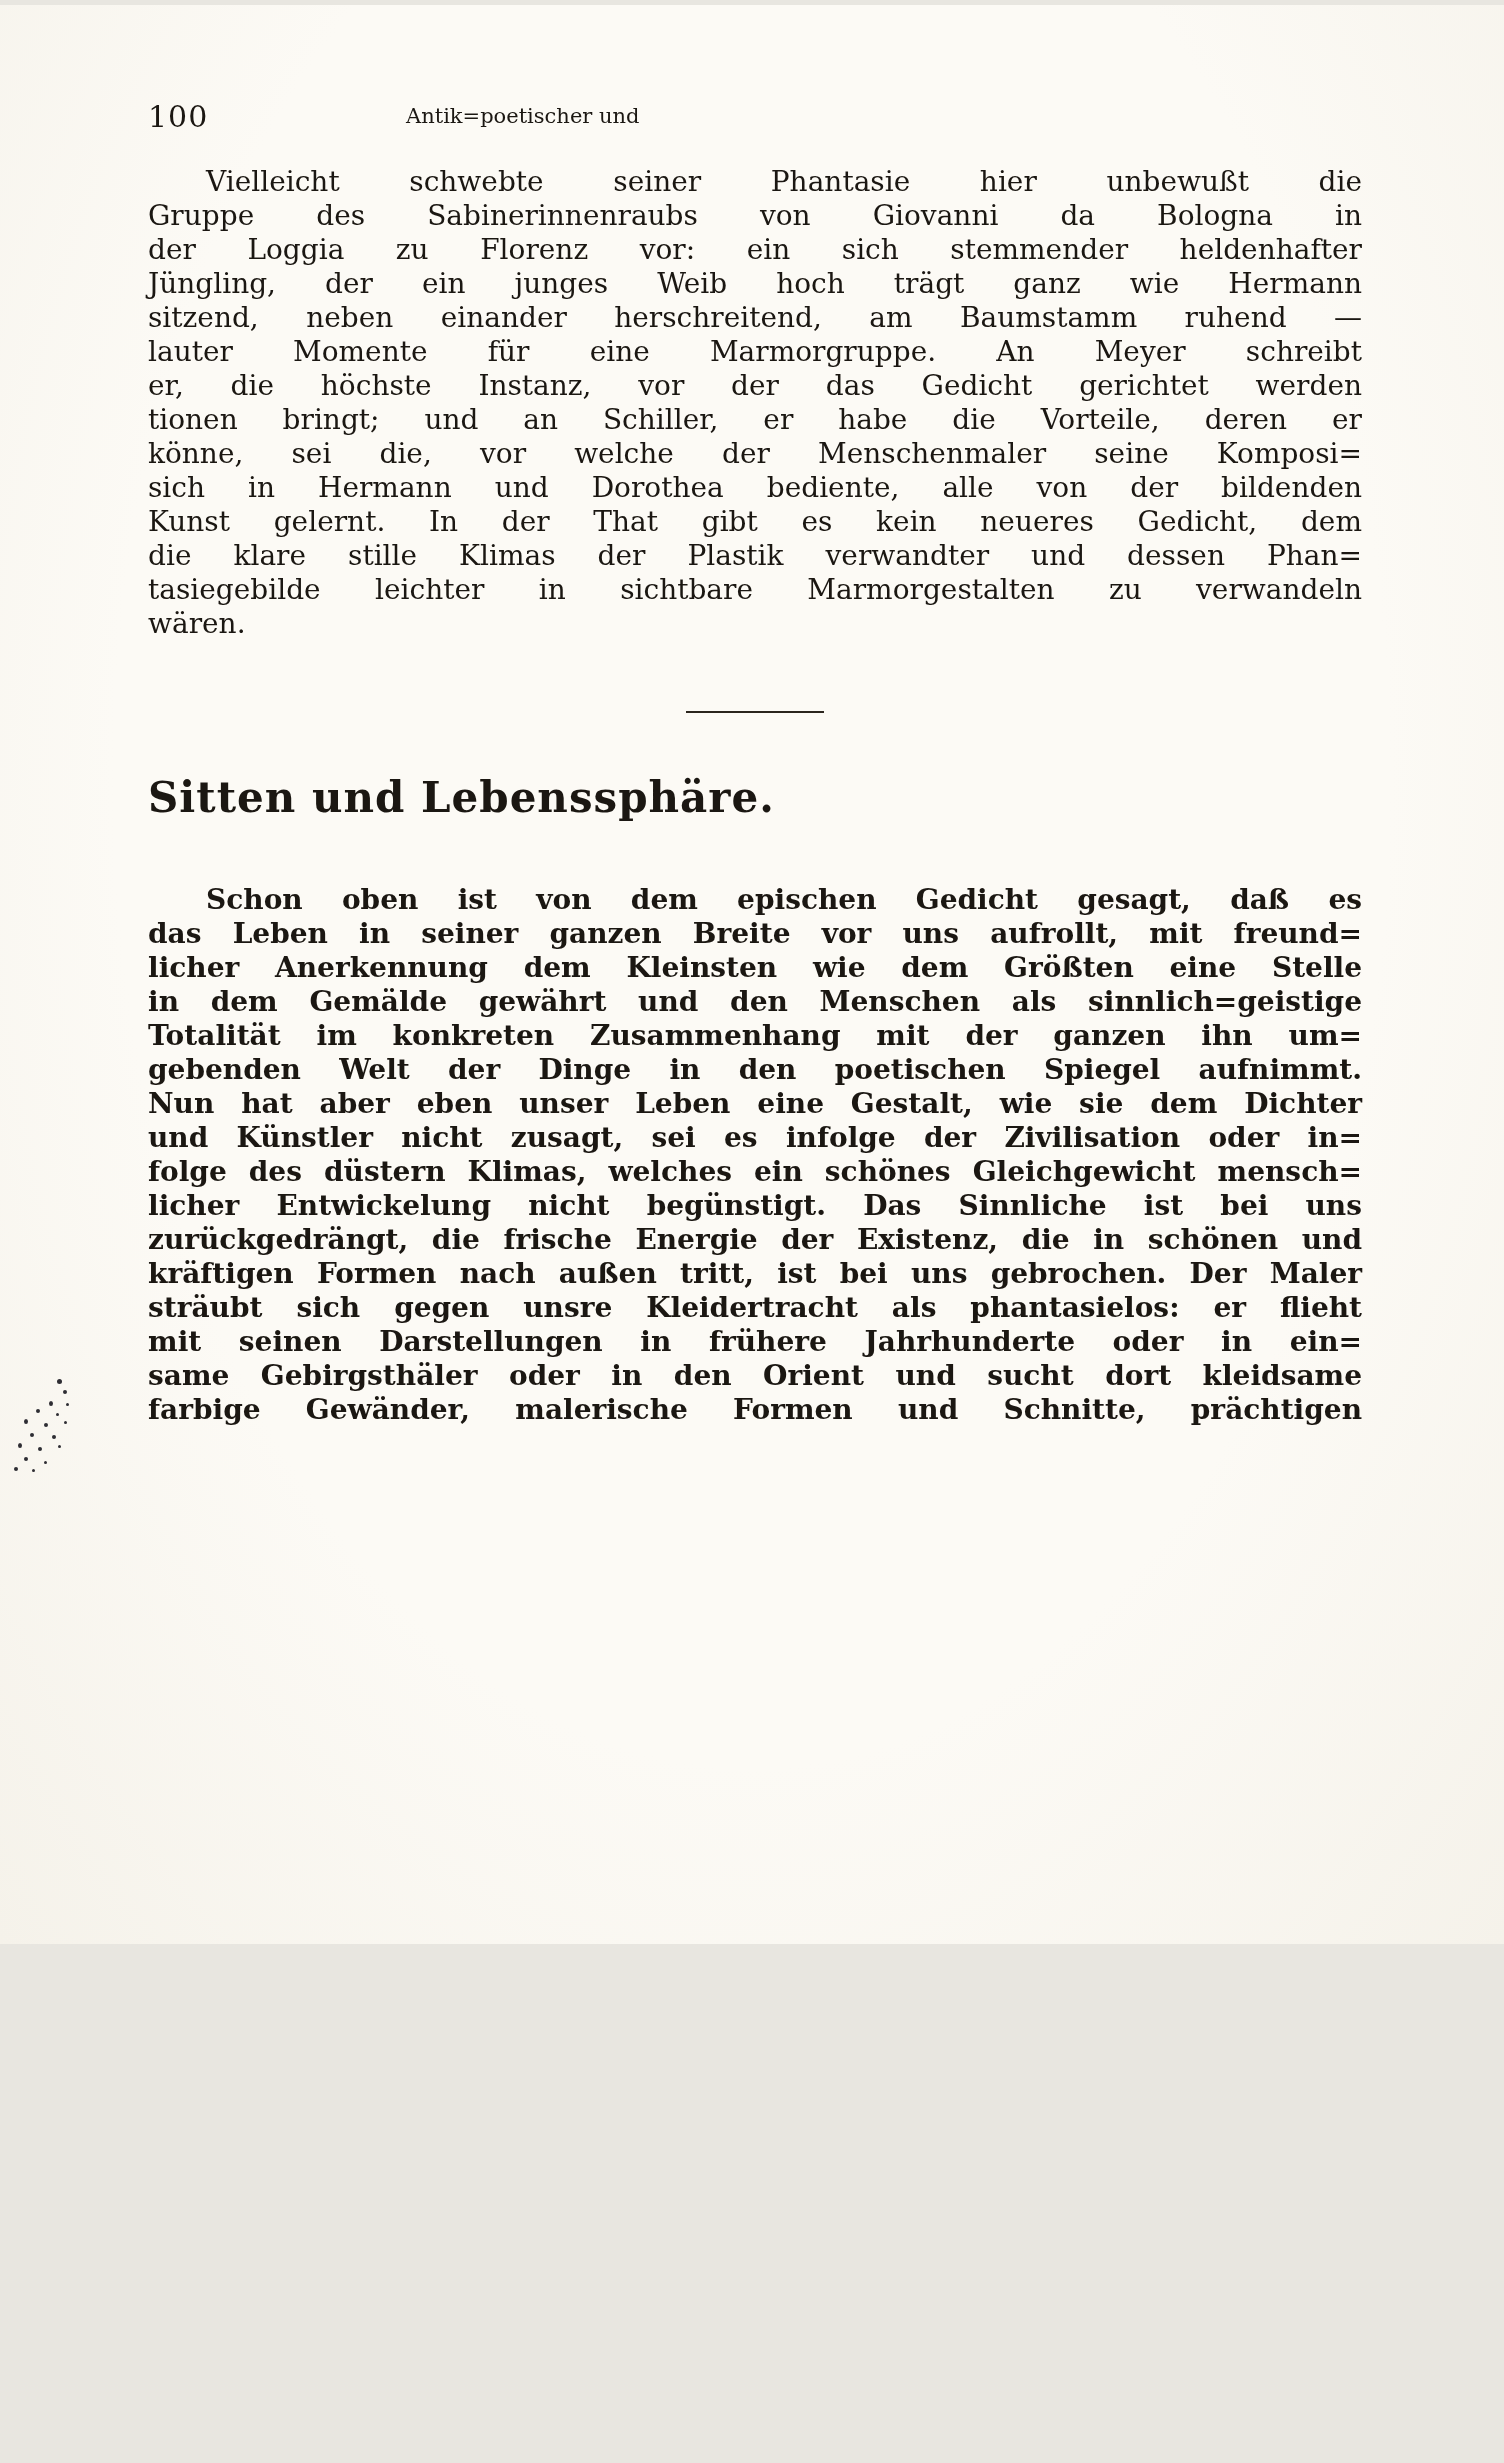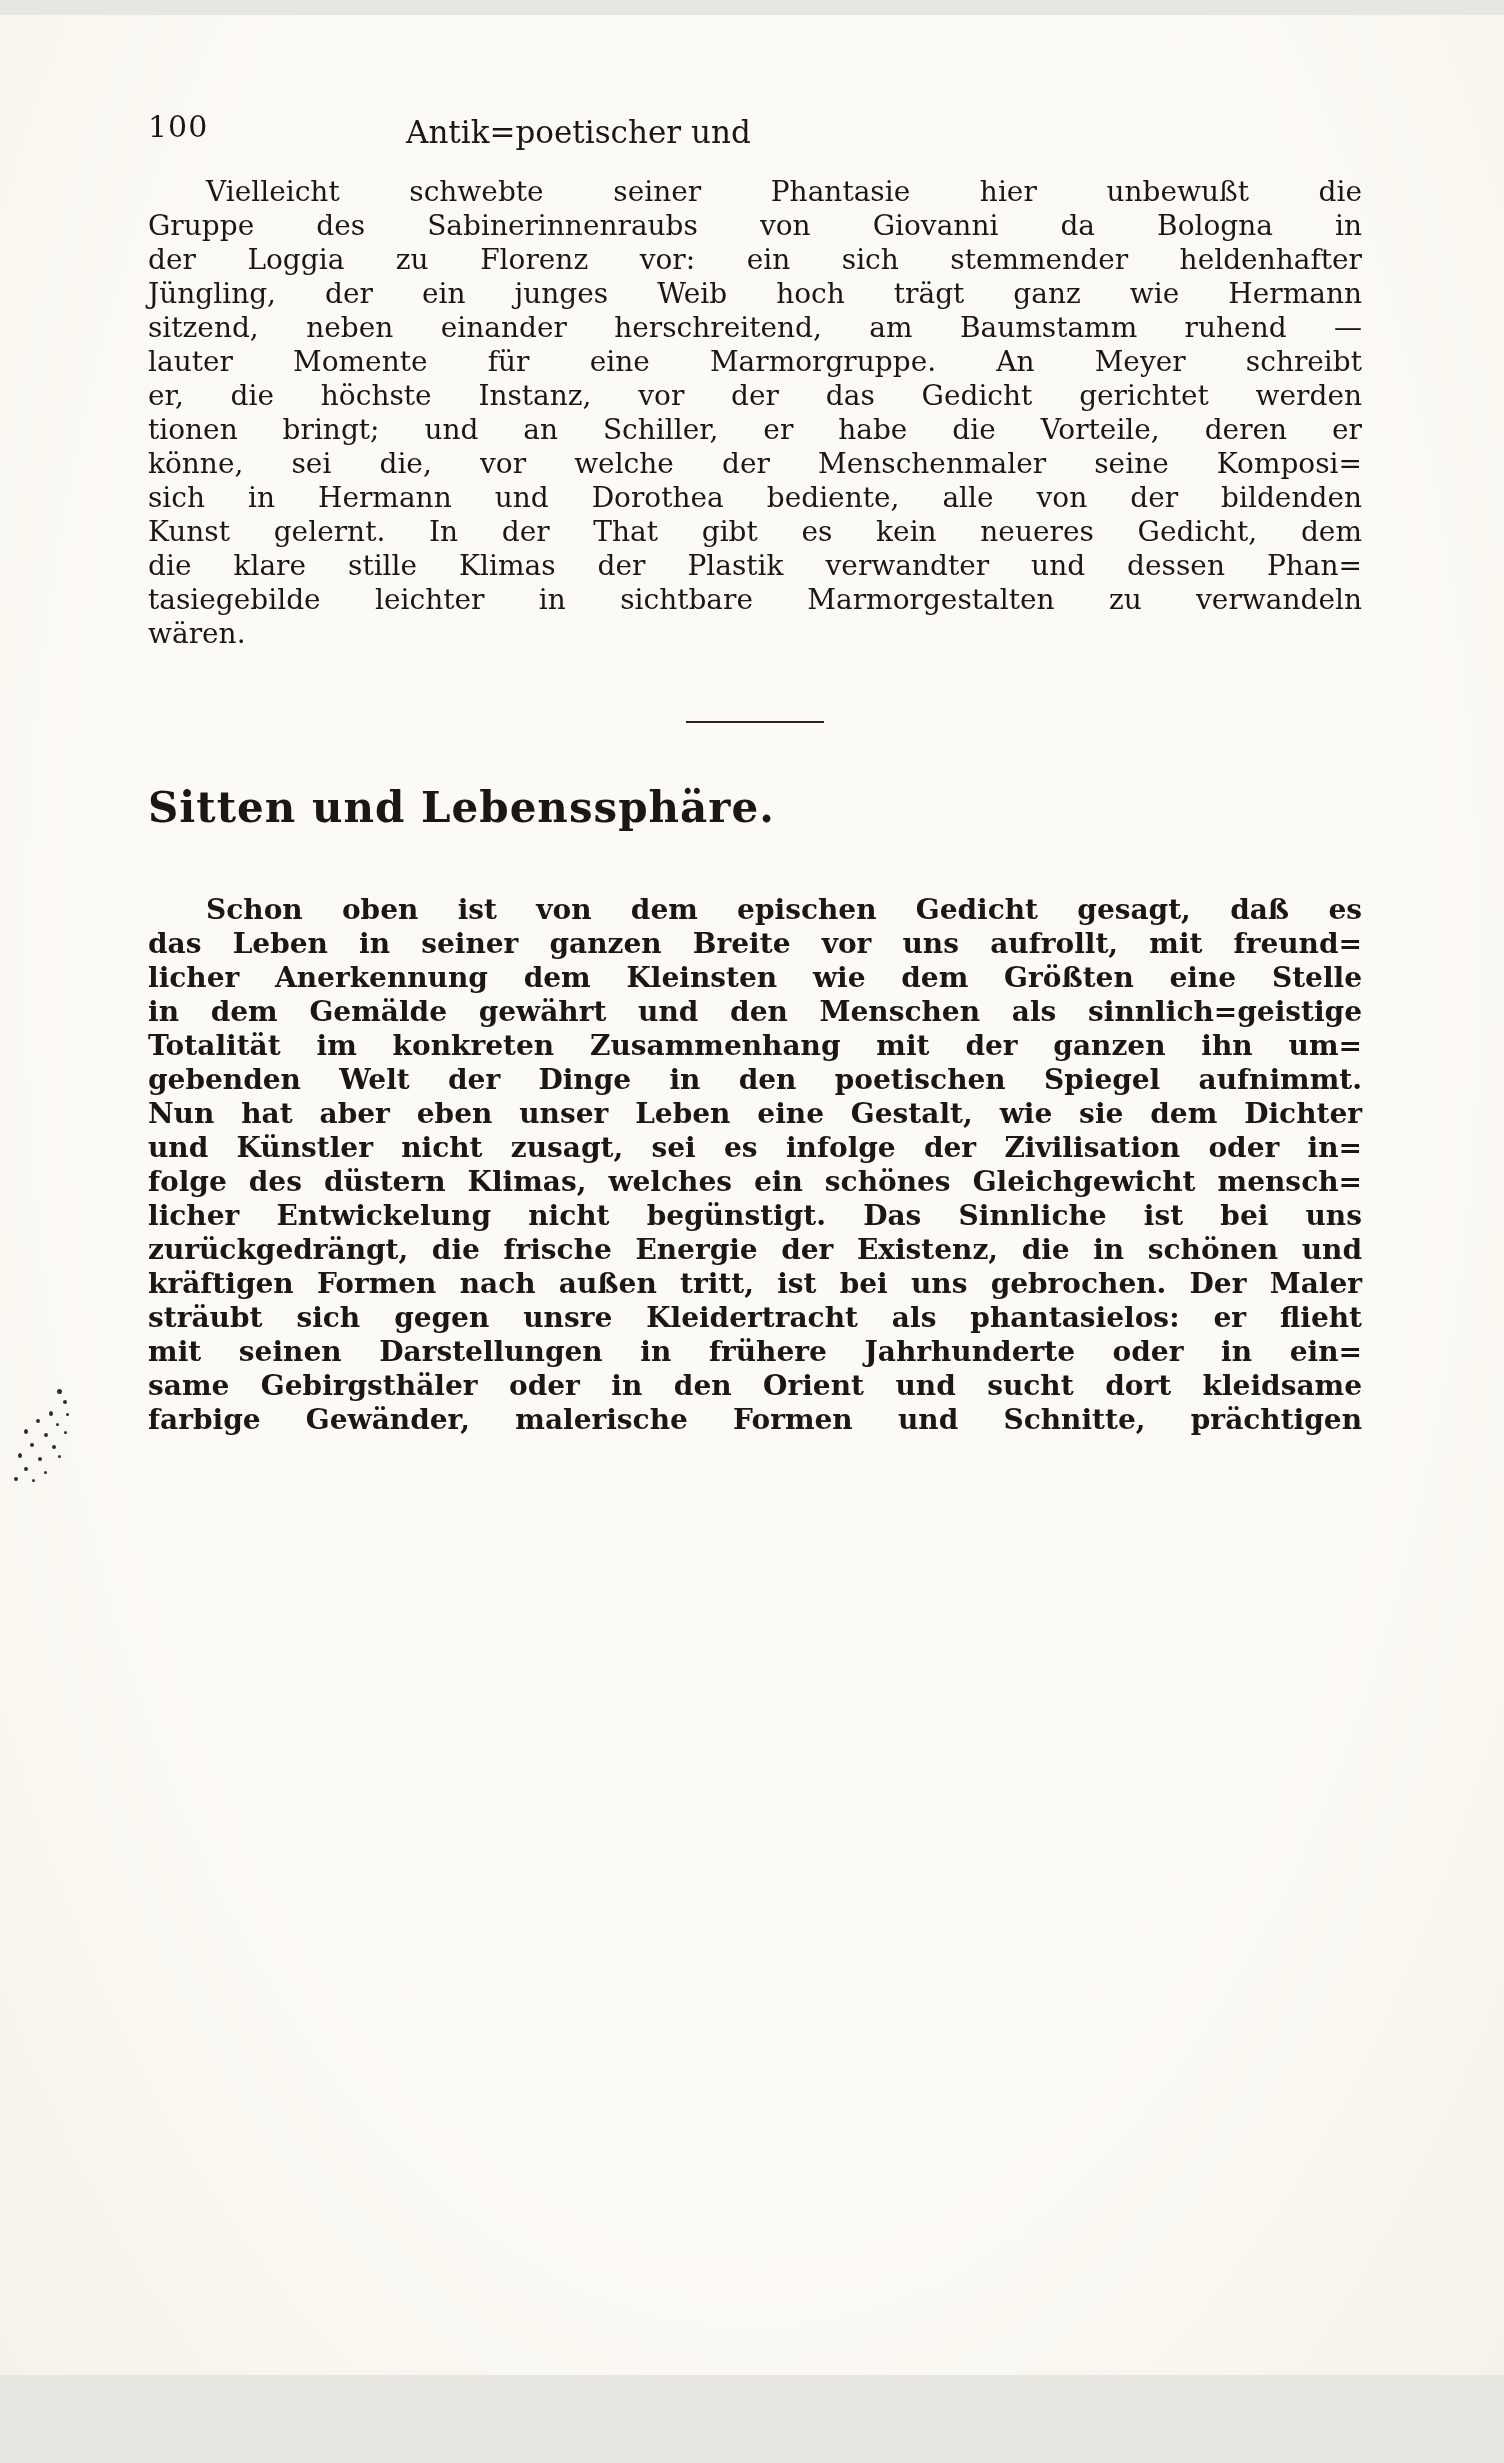--- a/index.html
+++ b/index.html
@@ -1,38 +1,38 @@
 <!DOCTYPE html>
 <html><head>
 <meta charset="utf-8">
 <style>
   html, body { margin: 0; padding: 0; background: #e8e6e0; }
   .page {
     position: relative;
     width: 1504px;
-    height: 2360px;
-    margin: 15px auto;
+    height: 1939px;
+    margin: 5px auto;
     background: #fbf9f3;
     background-image: radial-gradient(ellipse at 50% 40%, #fcfaf5 60%, #f5f2ea 100%);
     font-family: "DejaVu Serif", serif;
     color: #1b1712;
     overflow: hidden;
   }
   .page-number {
     position: absolute;
     left: 148px;
     top: 94px;
     font-size: 30px;
     letter-spacing: 1px;
   }
   .header-title {
     position: absolute;
     left: 406px;
     top: 99px;
-    font-size: 31px;
+    font-size: 21px;
   }
   .para {
     position: absolute;
     left: 148px;
     width: 1214px;
   }
   .para-1 { top: 160px; }
   .para-2 { top: 878px; font-weight: bold; }
   .line {
     font-size: 28px;

